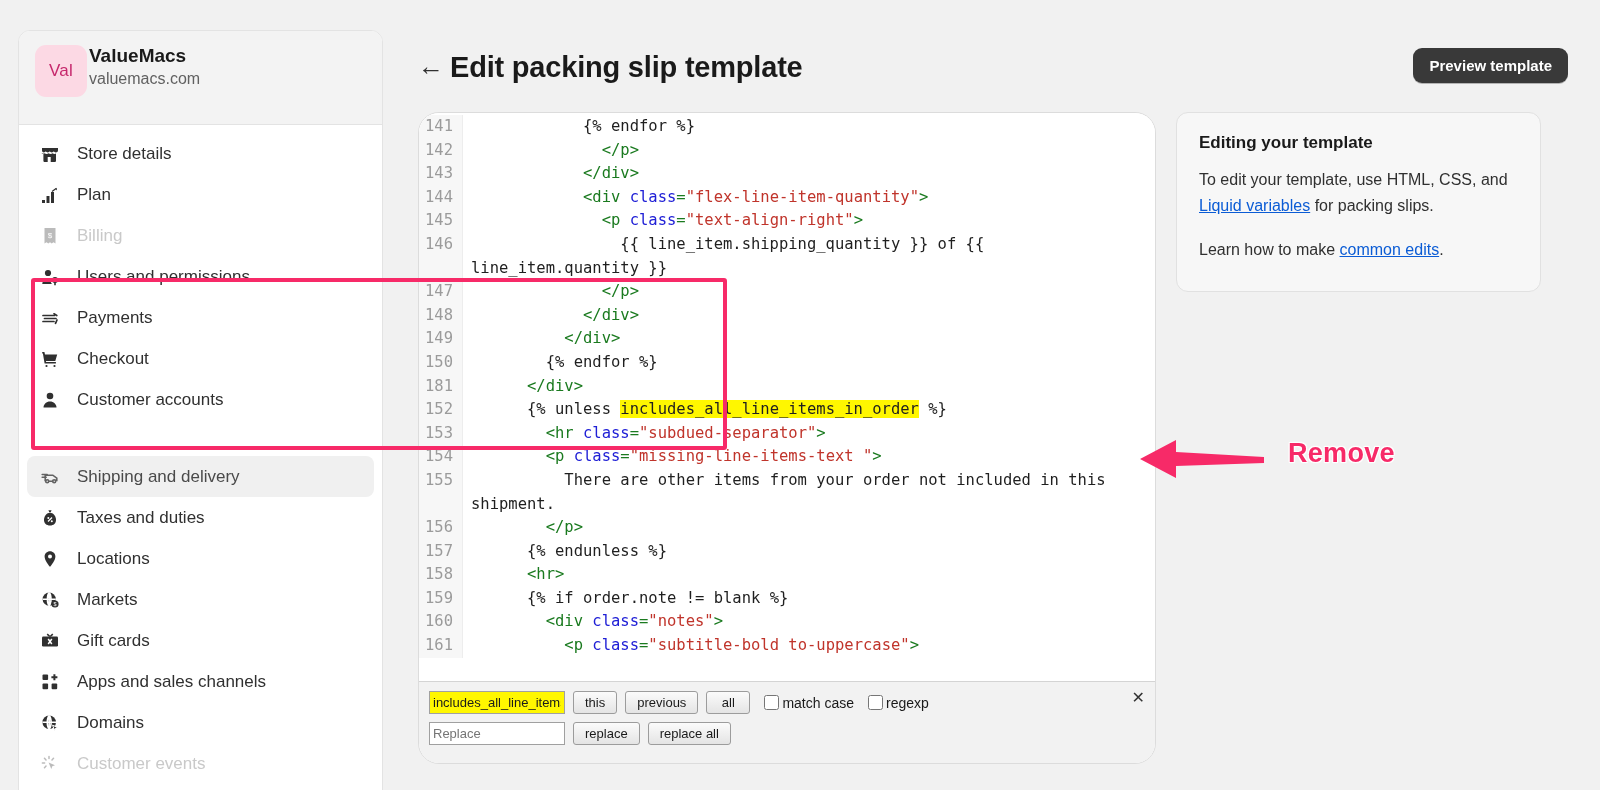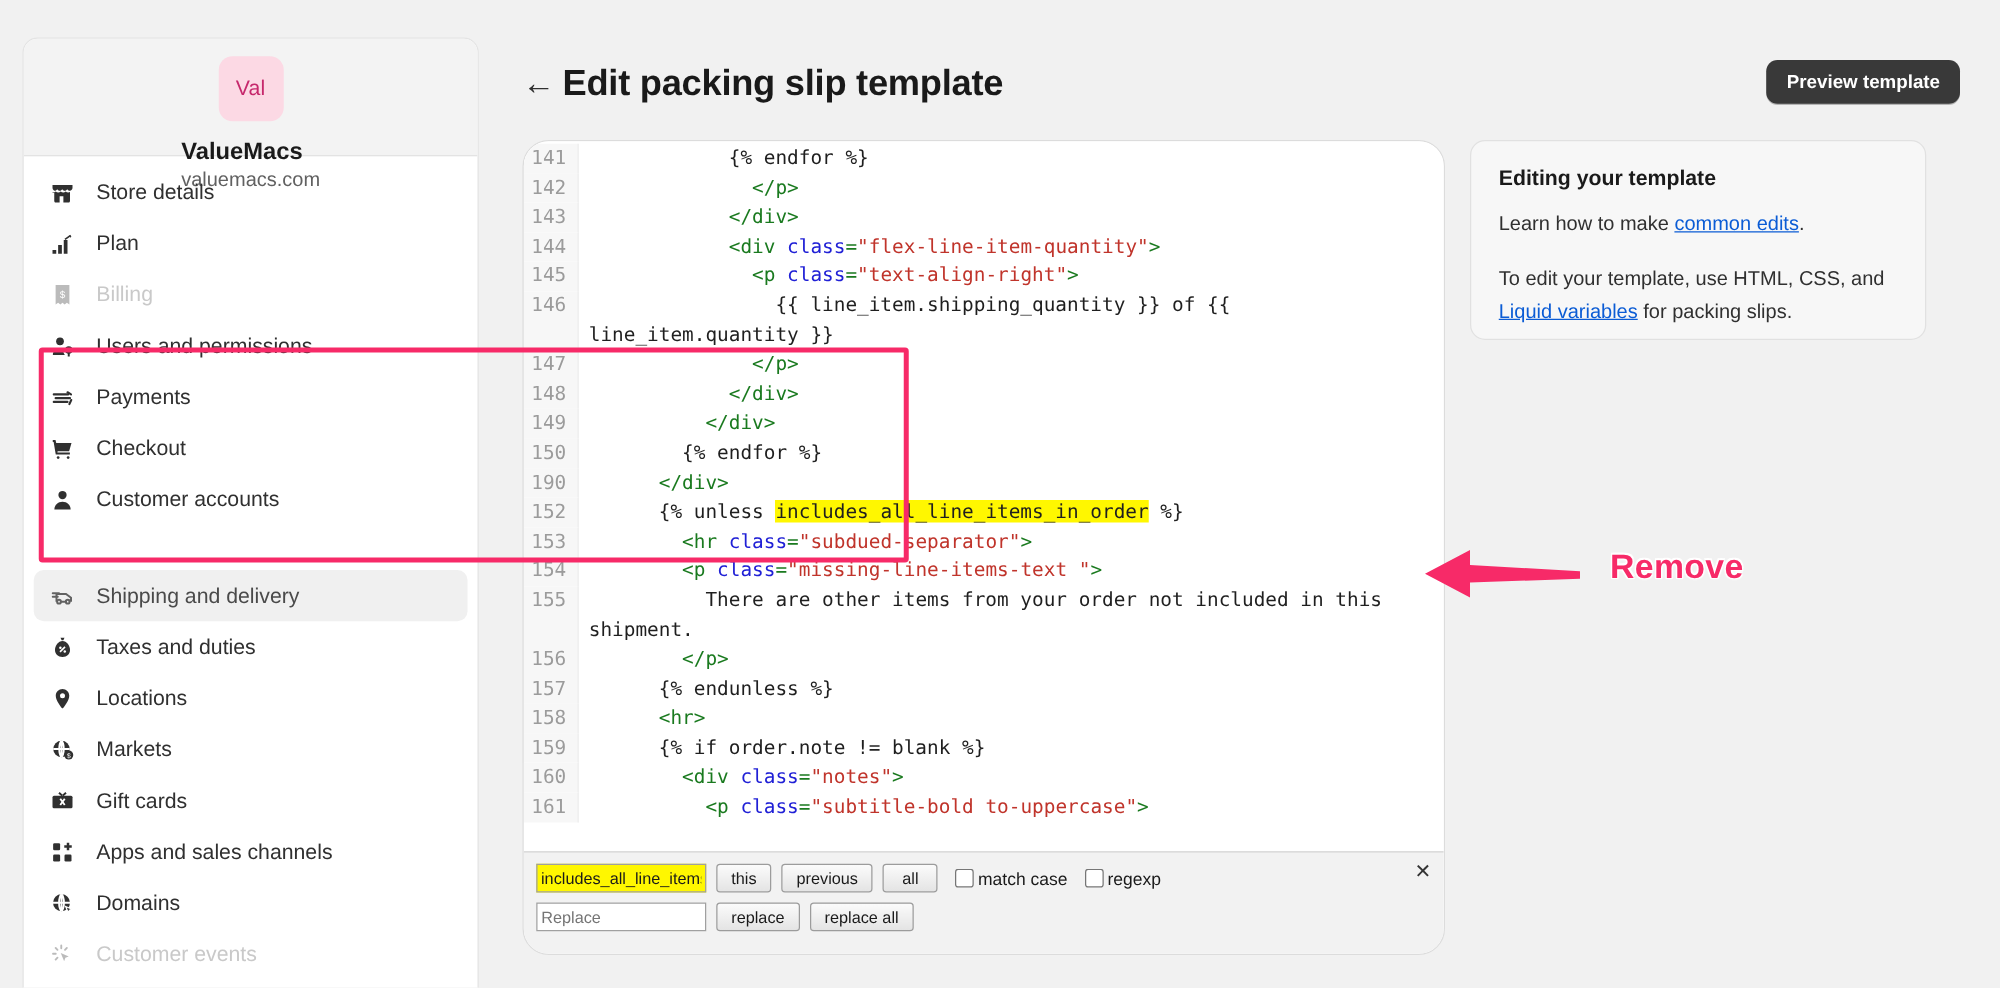--- a/index.html
+++ b/index.html
@@ -15,26 +15,25 @@
   
   .sidebar {
     position: absolute; left: 18px; top: 30px;
     width: 365px; height: 790px;
     background: #ffffff;
     border: 1px solid #e3e3e3;
     border-radius: 12px;
     overflow: hidden;
   }
   .store-header {
-    display: flex; align-items: center; gap: 14px;
+    display: flex; align-items: flex-start; gap: 2px;
     padding: 14px 16px 16px 16px;
     background: #f3f3f3;
     border-bottom: 1px solid #e3e3e3;
     height: 94px;
-    flex-direction: column;
   }
   .store-avatar {
     width: 52px; height: 52px; flex: 0 0 52px;
     background: #fcd9e4; border-radius: 11px;
     display: flex; align-items: center; justify-content: center;
     color: #c6286c; font-size: 17px; letter-spacing: .2px;
   }
   .store-meta { display: flex; flex-direction: column; gap: 3px; min-width: 0; }
   .store-name { font-size: 19px; font-weight: 700; color: #1a1a1a; }
   .store-domain { font-size: 16px; color: #616161; }
@@ -168,21 +167,21 @@
   .sb-check input { width: 15px; height: 15px; margin: 0; cursor: pointer; }
   .sb-check label { font-size: 14px; color: #1a1a1a; cursor: pointer; }
   .sb-close {
     position: absolute; right: 10px; top: 8px;
     font-size: 16px; color: #333; cursor: pointer; line-height: 1;
   }
 
   
   .info-card {
     position: absolute; left: 776px; top: 112px;
-    width: 365px; height: 160px;
+    width: 365px; height: 180px;
     background: #f7f7f7;
     border: 1px solid #e1e1e1;
     border-radius: 12px;
     padding: 20px 22px;
   }
   .info-title { font-size: 17px; font-weight: 700; color: #1a1a1a; margin-bottom: 14px; }
   .info-p { font-size: 16px; color: #303030; line-height: 26px; margin: 0 0 18px 0; }
   .info-p:last-child { margin-bottom: 0; }
   .info-link { color: #0b5cd5; text-decoration: underline; cursor: pointer; }
 </style>
@@ -408,21 +407,21 @@
             </div>
             <div class="ln-row">
               <span class="ln-num">149</span>
               <span class="ln-code"><span class="tok-plain">          </span><span class="tok-plain"></span><span class="tok-tag">&lt;/div&gt;</span><span class="tok-plain"></span></span>
             </div>
             <div class="ln-row">
               <span class="ln-num">150</span>
               <span class="ln-code"><span class="tok-plain">        </span><span class="tok-plain"></span><span class="tok-plain">{% endfor %}</span><span class="tok-plain"></span></span>
             </div>
             <div class="ln-row">
-              <span class="ln-num">190</span>
+              <span class="ln-num">181</span>
               <span class="ln-code"><span class="tok-plain">      </span><span class="tok-plain"></span><span class="tok-tag">&lt;/div&gt;</span><span class="tok-plain"></span></span>
             </div>
             <div class="ln-row">
               <span class="ln-num">152</span>
               <span class="ln-code"><span class="tok-plain">      </span><span class="tok-plain"></span><span class="tok-plain">{% unless <span class="hl">includes_all_line_items_in_order</span> %}</span><span class="tok-plain"></span></span>
             </div>
             <div class="ln-row">
               <span class="ln-num">153</span>
               <span class="ln-code"><span class="tok-plain">        </span><span class="tok-plain"></span><span class="tok-tag">&lt;hr </span><span class="tok-attr">class</span><span class="tok-tag">=</span><span class="tok-str">"subdued-separator"</span><span class="tok-tag">&gt;</span><span class="tok-plain"></span></span>
             </div>
@@ -480,22 +479,22 @@
           <input class="sb-input" placeholder="Replace" style="">
           <button class="sb-btn">replace</button>
           <button class="sb-btn">replace all</button>
         </div>
         <span class="sb-close">✕</span>
       </div>
     </section>
 
     <aside class="info-card">
       <div class="info-title">Editing your template</div>
+      <p class="info-p"><span>To edit your template, use HTML, CSS, and </span><a class="info-link">Liquid variables</a><span> for packing slips.</span></p>
       <p class="info-p"><span>Learn how to make </span><a class="info-link">common edits</a><span>.</span></p>
-      <p class="info-p"><span>To edit your template, use HTML, CSS, and </span><a class="info-link">Liquid variables</a><span> for packing slips.</span></p>
     </aside>
 
   </main>
 
   <div class="anno-box"></div>
   <div class="anno-arrow">
     <svg width="124" height="46" viewBox="0 0 124 46">
       <polygon points="0,23 36,4 36,16 124,21 124,27 36,30 36,42" fill="#f72a68"></polygon>
     </svg>
   </div>

